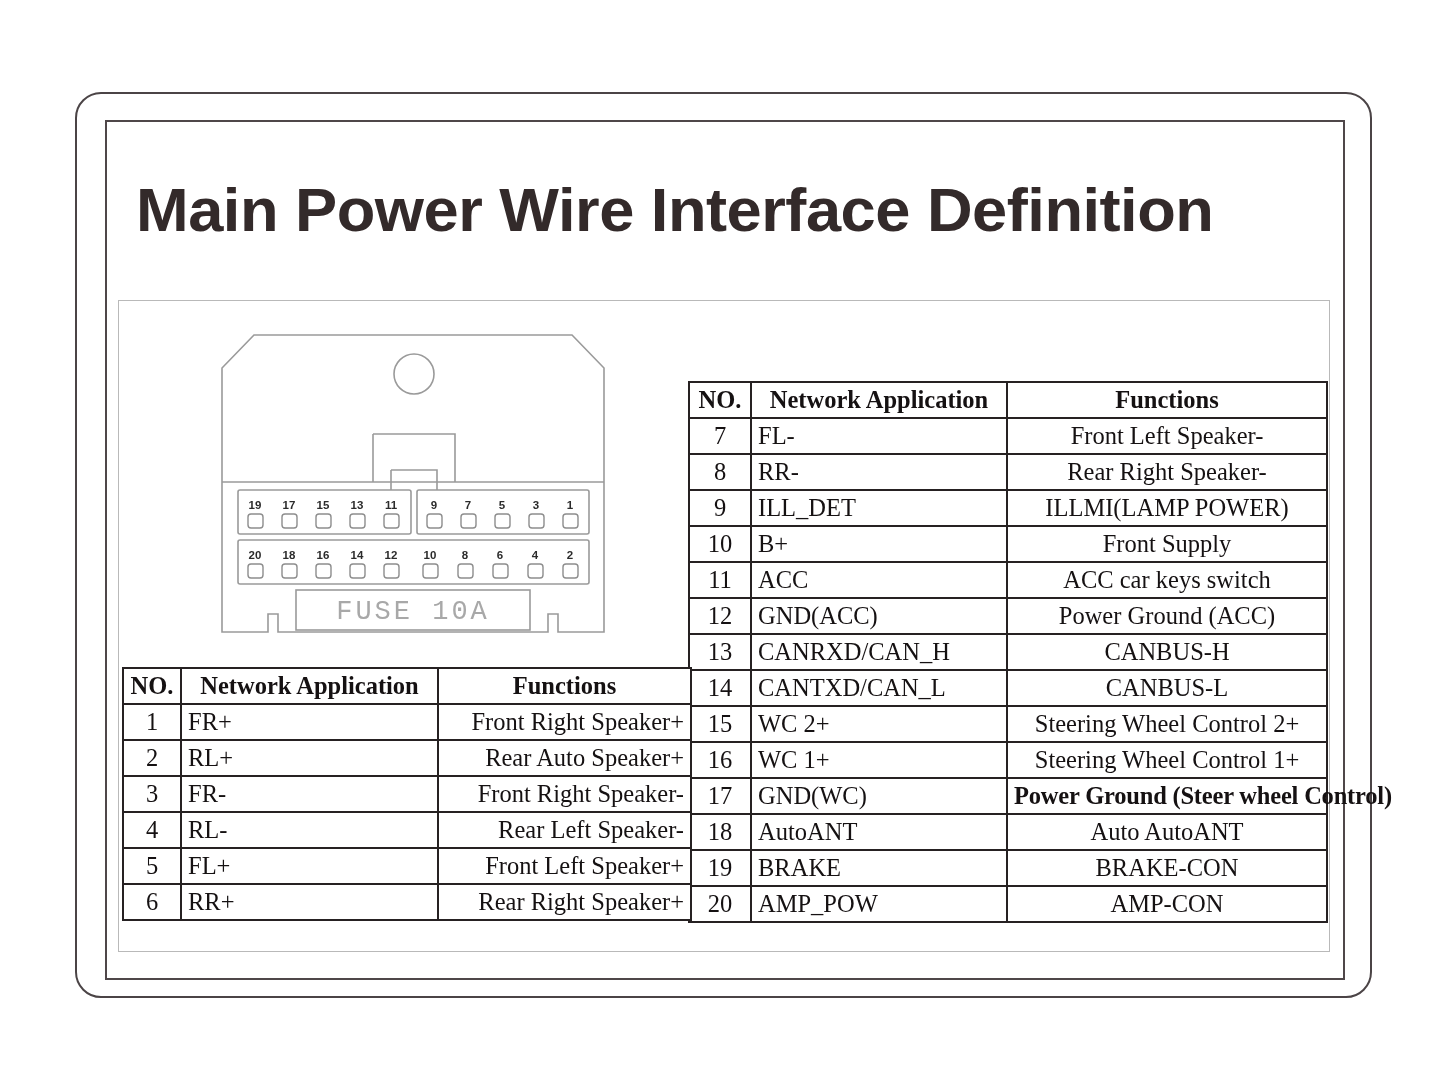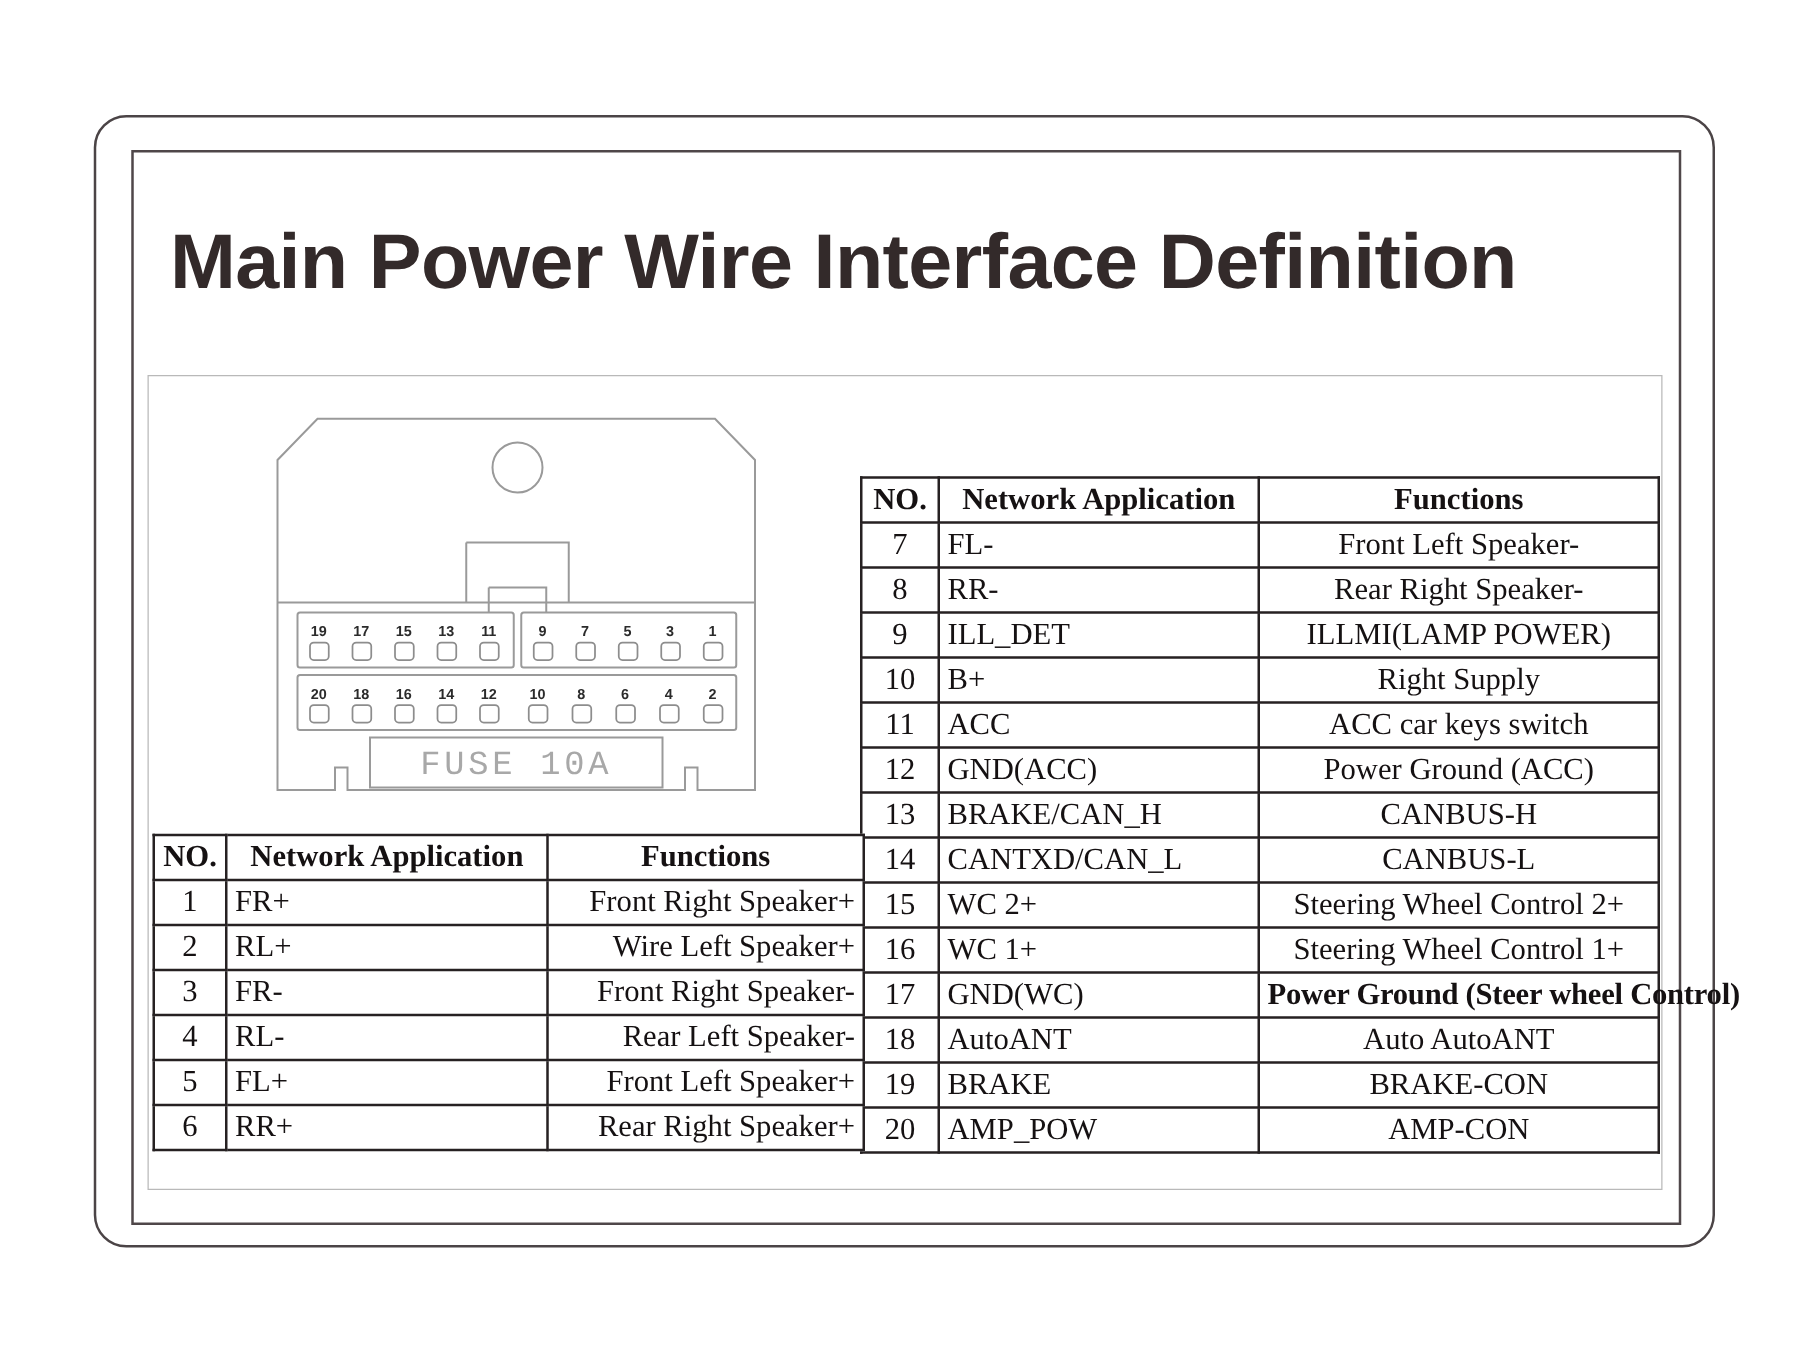--- a/index.html
+++ b/index.html
@@ -201,35 +201,35 @@
         <td class="c-fn-right">Rear Right Speaker-</td>
       </tr>
     <tr>
         <td class="c-no">9</td>
         <td class="c-net">ILL_DET</td>
         <td class="c-fn-right">ILLMI(LAMP POWER)</td>
       </tr>
     <tr>
         <td class="c-no">10</td>
         <td class="c-net">B+</td>
-        <td class="c-fn-right">Right Supply</td>
+        <td class="c-fn-right">Front Supply</td>
       </tr>
     <tr>
         <td class="c-no">11</td>
         <td class="c-net">ACC</td>
         <td class="c-fn-right">ACC car keys switch</td>
       </tr>
     <tr>
         <td class="c-no">12</td>
         <td class="c-net">GND(ACC)</td>
         <td class="c-fn-right">Power Ground (ACC)</td>
       </tr>
     <tr>
         <td class="c-no">13</td>
-        <td class="c-net">BRAKE/CAN_H</td>
+        <td class="c-net">CANRXD/CAN_H</td>
         <td class="c-fn-right">CANBUS-H</td>
       </tr>
     <tr>
         <td class="c-no">14</td>
         <td class="c-net">CANTXD/CAN_L</td>
         <td class="c-fn-right">CANBUS-L</td>
       </tr>
     <tr>
         <td class="c-no">15</td>
         <td class="c-net">WC 2+</td>
@@ -278,21 +278,21 @@
   </thead>
   <tbody>
     <tr>
         <td class="c-no">1</td>
         <td class="c-net">FR+</td>
         <td class="c-fn-left">Front Right Speaker+</td>
       </tr>
     <tr>
         <td class="c-no">2</td>
         <td class="c-net">RL+</td>
-        <td class="c-fn-left">Wire Left Speaker+</td>
+        <td class="c-fn-left">Rear Auto Speaker+</td>
       </tr>
     <tr>
         <td class="c-no">3</td>
         <td class="c-net">FR-</td>
         <td class="c-fn-left">Front Right Speaker-</td>
       </tr>
     <tr>
         <td class="c-no">4</td>
         <td class="c-net">RL-</td>
         <td class="c-fn-left">Rear Left Speaker-</td>

